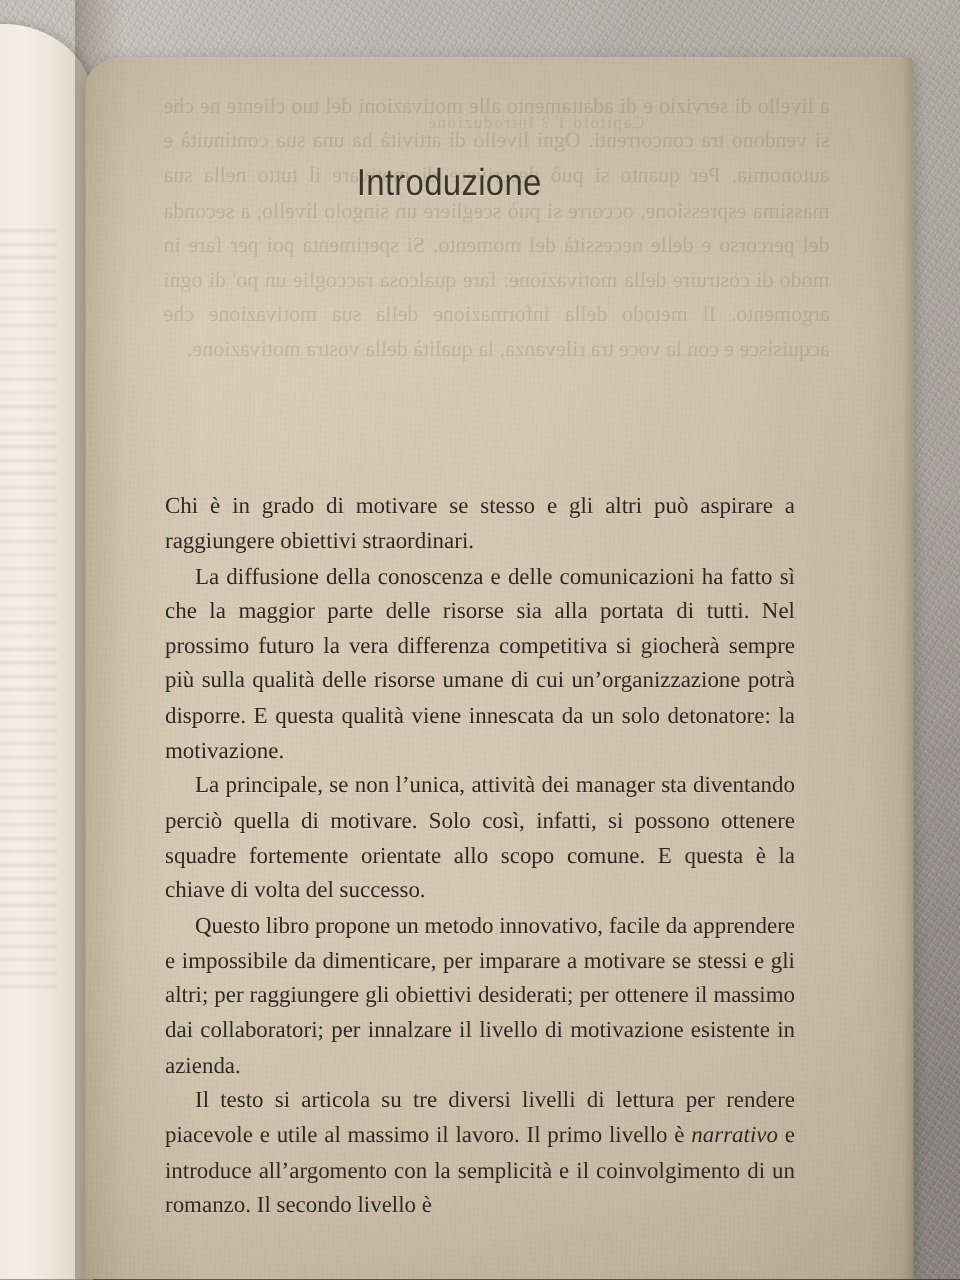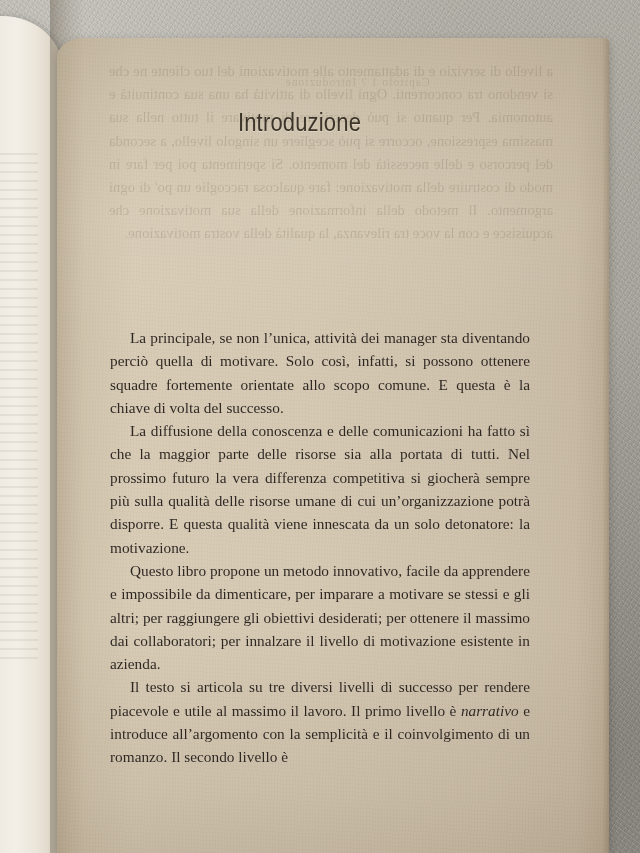--- a/index.html
+++ b/index.html
@@ -227,22 +227,23 @@
     <div class="paper-grain"></div>
     <div class="page-sheen"></div>
 
     <div class="showthrough-header">Capitolo 1 ? Introduzione</div>
 
     <div class="showthrough">a livello di servizio e di adattamento alle motivazioni del tuo cliente ne che si vendono tra concorrenti. Ogni livello di attività ha una sua continuità e autonomia. Per quanto si può descrivere di motivare il tutto nella sua massima espressione, occorre si può scegliere un singolo livello, a seconda del percorso e delle necessità del momento. Si sperimenta poi per fare in modo di costruire della motivazione: fare qualcosa raccoglie un po' di ogni argomento. Il metodo della informazione della sua motivazione che acquisisce e con la voce tra rilevanza, la qualità della vostra motivazione.</div>
 
     <div class="chapter-title">Introduzione</div>
 
     <div class="body-text" id="body-text">
+        <p class="first"><span>Chi è in grado di motivare se stesso e gli altri può aspirare a raggiungere obiettivi straordinari.</span></p>
+        <p><span>La diffusione della conoscenza e delle comunicazioni ha fatto sì che la maggior parte delle risorse sia alla portata di tutti. Nel prossimo futuro la vera differenza competitiva si giocherà sempre più sulla qualità delle risorse umane di cui un’organizzazione potrà disporre. E questa qualità viene innescata da un solo detonatore: la motivazione.</span></p>
         <p><span>La principale, se non l’unica, attività dei manager sta diventando perciò quella di motivare. Solo così, infatti, si possono ottenere squadre fortemente orientate allo scopo comune. E questa è la chiave di volta del successo.</span></p>
-        <p><span>La diffusione della conoscenza e delle comunicazioni ha fatto sì che la maggior parte delle risorse sia alla portata di tutti. Nel prossimo futuro la vera differenza competitiva si giocherà sempre più sulla qualità delle risorse umane di cui un’organizzazione potrà disporre. E questa qualità viene innescata da un solo detonatore: la motivazione.</span></p>
         <p><span>Questo libro propone un metodo innovativo, facile da apprendere e impossibile da dimenticare, per imparare a motivare se stessi e gli altri; per raggiungere gli obiettivi desiderati; per ottenere il massimo dai collaboratori; per innalzare il livello di motivazione esistente in azienda.</span></p>
-        <p><span>Il testo si articola su tre diversi livelli di successo per rendere piacevole e utile al massimo il lavoro. Il primo livello è </span><em>narrativo</em><span> e introduce all’argomento con la semplicità e il coinvolgimento di un romanzo. Il secondo livello è </span></p>
+        <p><span>Il testo si articola su tre diversi livelli di lettura per rendere piacevole e utile al massimo il lavoro. Il primo livello è </span><em>narrativo</em><span> e introduce all’argomento con la semplicità e il coinvolgimento di un romanzo. Il secondo livello è </span></p>
       </div>
 
     <div class="fore-edge"></div>
   </div>
 
 </div>
 
 </body></html>

